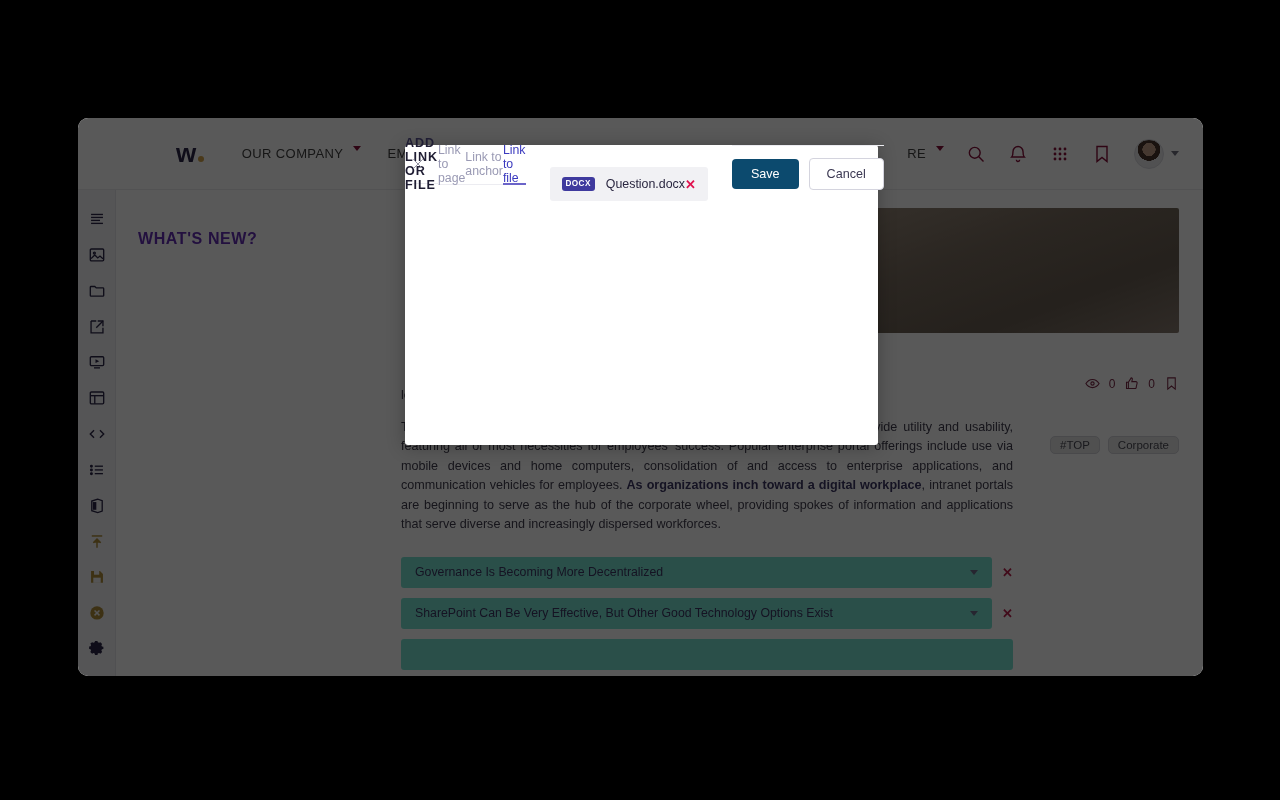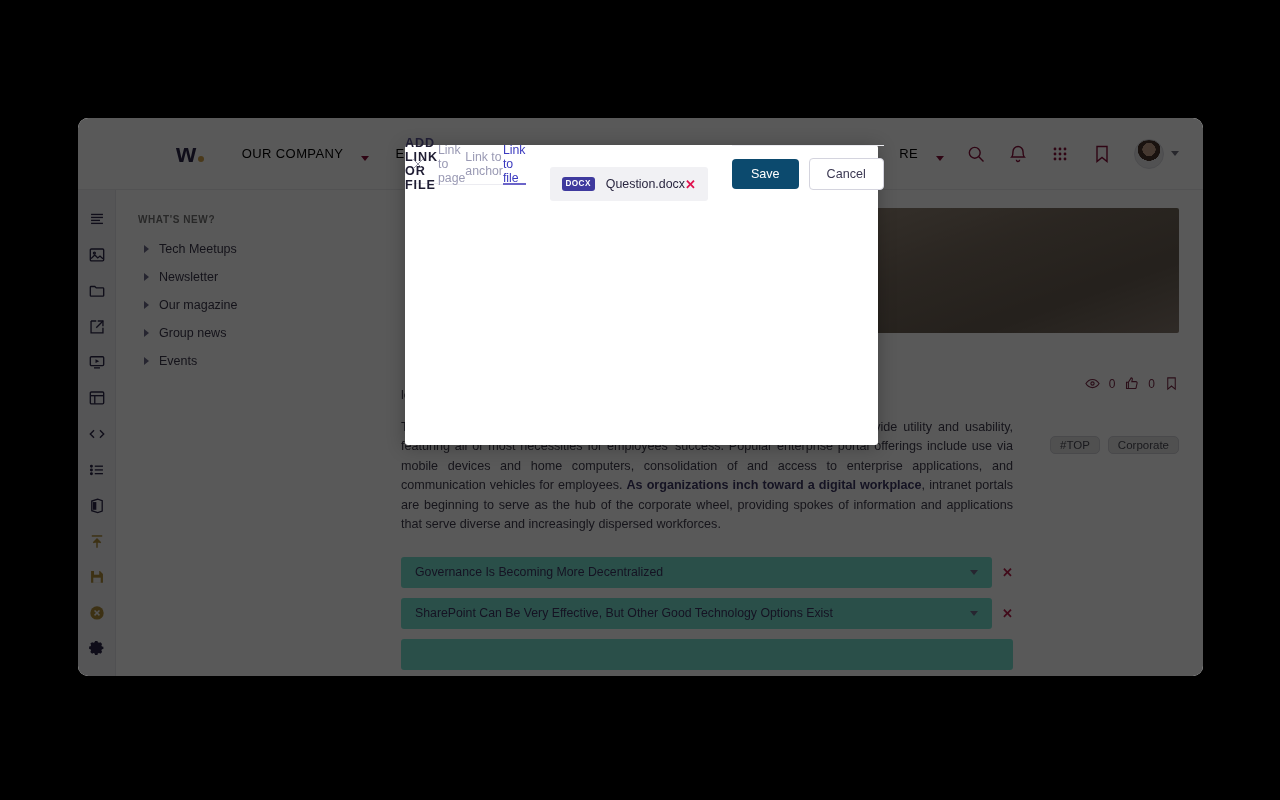--- a/index.html
+++ b/index.html
@@ -33,22 +33,22 @@
     border-bottom: 1px solid #e9e9ef;
   }
   .brand { display:flex; align-items:baseline; margin-right: 38px; }
   .brand-w {
     font-size: 26px; font-weight: 700; color: #2b2552;
     letter-spacing: -0.5px; font-family: "Liberation Sans", sans-serif;
   }
   .brand-dot { width: 6px; height: 6px; border-radius: 50%; background: #e1a22a; margin-left: 2px; display:inline-block; }
   .nav { display:flex; align-items:center; gap: 26px; }
   .nav-item {
-    display:flex; align-items:flex-end; gap: 18px;
-    font-size: 13px; letter-spacing: 0.4px; color: #000000;
+    display:flex; align-items:flex-start; gap: 10px;
+    font-size: 13px; letter-spacing: 0.4px; color: #404040;
     white-space: nowrap;
   }
   .caret {
     width: 0; height: 0;
     border-left: 4px solid transparent;
     border-right: 4px solid transparent;
     border-top: 5px solid #a3063f;
   }
   .header-right {
     margin-left: auto; display:flex; align-items:center; gap: 22px;
@@ -77,22 +77,22 @@
     padding-top: 20px;
   }
   .rail-icon { width: 18px; height:18px; margin-bottom: 18px; color:#2b2552; display:block; }
   .rail-spacer { flex: 1 1 auto; }
   .rail-icon.gold { color:#b98c1d; }
 
   
   .body-cols { display:flex; height: 486px; padding-left: 38px; background:#ffffff; }
   .left-col { width: 265px; padding: 24px 22px 0 22px; }
   .whatsnew-title {
-    font-size: 10px; font-weight: 700; color: #737373;
-    letter-spacing: 0.6px; margin-bottom: 10px;
+    font-size: 16px; font-weight: 700; color: #6d28d9;
+    letter-spacing: 0.6px; margin-bottom: 10px; margin-top: 16px;
   }
   .wn-list { list-style:none; }
   .wn-item {
     display:flex; align-items:center; gap: 10px;
     font-size: 12.5px; color:#3a3550;
     padding: 7px 0 7px 6px;
   }
   .chev-right {
     width:0; height:0;
     border-top: 4px solid transparent;
@@ -334,42 +334,20 @@
             <path d="M8.7 8.7l6.6 6.6M15.3 8.7l-6.6 6.6" stroke="#f3f3f6" stroke-width="2" fill="none"></path>
         </svg>
         <svg class="rail-icon" viewBox="0 0 24 24" fill="currentColor">
           <path d="M12 8.2A3.8 3.8 0 1 0 12 15.8 3.8 3.8 0 0 0 12 8.2zm9-1.1l-2-.5-.7-1.7 1-1.8-2.4-2.4-1.8 1-1.7-.7-.5-2h-3.4l-.5 2-1.7.7-1.8-1L3.1 2.7l1 1.8-.7 1.7-2 .5v3.4l2 .5.7 1.7-1 1.8 2.4 2.4 1.8-1 1.7.7.5 2h3.4l.5-2 1.7-.7 1.8 1 2.4-2.4-1-1.8.7-1.7 2-.5z" transform="translate(0,2.2) scale(0.98)"></path>
         </svg>
       </div>
 
       <div class="body-cols">
         <div class="left-col">
           <div class="whatsnew-title">WHAT'S NEW?</div>
-          <ul class="wn-list">
-            <li class="wn-item">
-              <span class="chev-right"></span>
-              <span>Tech Meetups</span>
-            </li>
-            <li class="wn-item">
-              <span class="chev-right"></span>
-              <span>Newsletter</span>
-            </li>
-            <li class="wn-item">
-              <span class="chev-right"></span>
-              <span>Our magazine</span>
-            </li>
-            <li class="wn-item">
-              <span class="chev-right"></span>
-              <span>Group news</span>
-            </li>
-            <li class="wn-item">
-              <span class="chev-right"></span>
-              <span>Events</span>
-            </li>
-          </ul>
         </div>
 
         <div class="main-col">
           <div class="hero-img"></div>
 
           <div class="meta-row">
             <svg class="mi" viewBox="0 0 24 24" fill="none" stroke="currentColor" stroke-width="1.8">
               <path d="M1.5 12S5.5 5.5 12 5.5 22.5 12 22.5 12 18.5 18.5 12 18.5 1.5 12 1.5 12z"></path>
                 <circle cx="12" cy="12" r="2.6"></circle>
             </svg>

